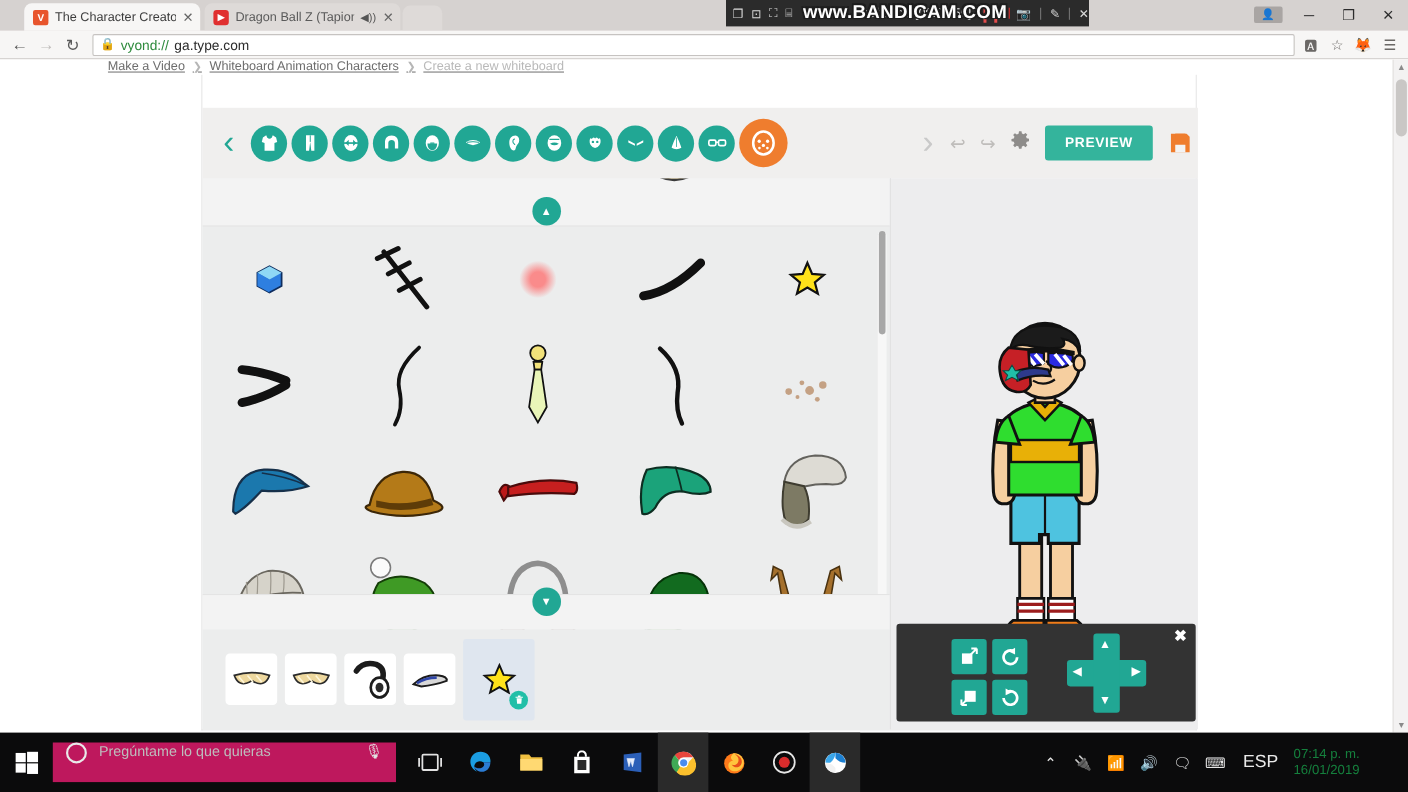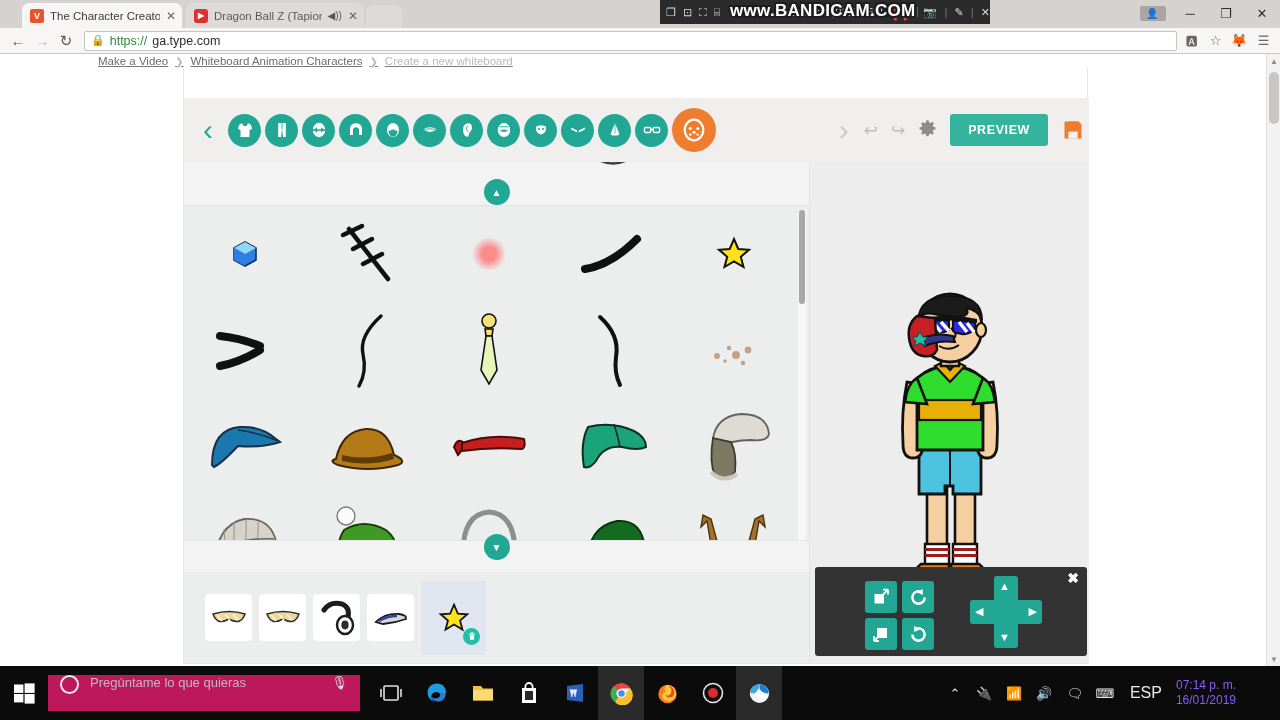--- a/index.html
+++ b/index.html
@@ -292,21 +292,21 @@
   .tb-app.running{ background:#2a2a2a; }
   .tray-right{
     margin-left:auto; display:flex; align-items:center; gap:0; padding-right:4px;
   }
   .sys-ic{
     width:30px;height:54px;display:flex;align-items:center;justify-content:center;
     color:#e6e6e6; font-size:13px; cursor:pointer;
   }
   .lang{ color:#eaeaea; font-size:16px; padding:0 10px; cursor:pointer;}
   .clock{
-    color:#8b5cf6; font-size:12px; line-height:15px; text-align:right;
+    color:#15803d; font-size:12px; line-height:15px; text-align:right;
     padding:0 12px 0 4px; cursor:pointer;
   }
   .notif{ width:28px;height:54px;display:flex;align-items:center;justify-content:center;
           color:#e6e6e6;font-size:14px;cursor:pointer;}
 </style>
 </head>
 <body>
 
 <div class="browser-tabstrip">
   <div class="tab active tab-1">
@@ -345,21 +345,21 @@
   <span class="rec-ic">✕</span>
 </div>
 <div class="bandicam-wm">www.BANDICAM.COM</div>
 
 <div class="browser-toolbar">
   <span class="nav-btn">←</span>
   <span class="nav-btn dim">→</span>
   <span class="nav-btn">↻</span>
   <div class="omnibox">
     <span class="lock">🔒</span>
-    <span class="url-secure">https://</span>
+    <span class="url-secure">vyond://</span>
       <span class="url-rest">ga.type.com</span>
   </div>
   <div class="tb-icons">
     <span class="tb-ic">🅰</span>
     <span class="tb-ic">☆</span>
     <span class="tb-ic">🦊</span>
     <span class="tb-ic">☰</span>
   </div>
 </div>
 

